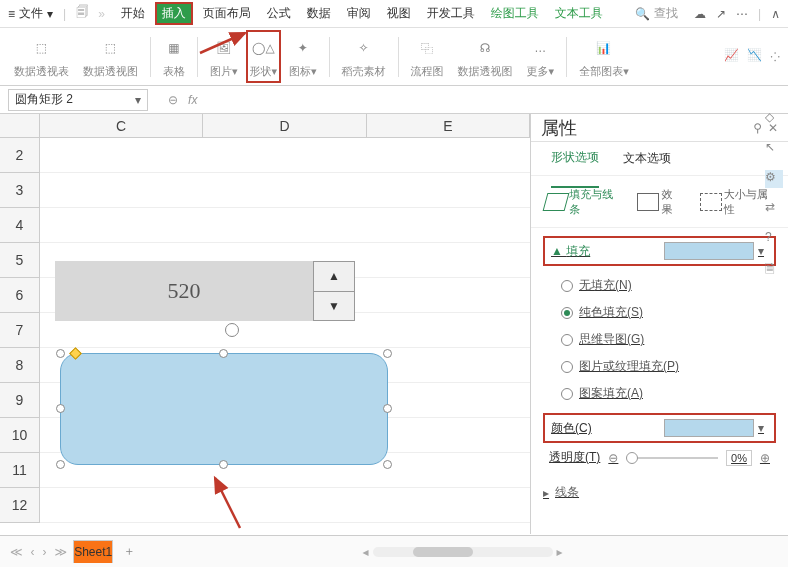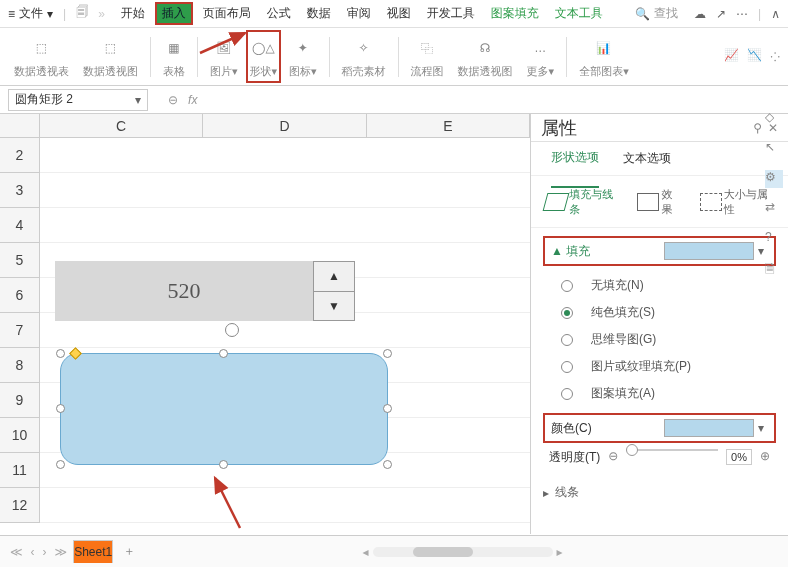--- a/index.html
+++ b/index.html
@@ -1,21 +1,21 @@
 <!DOCTYPE html>
 <html><head>
 <meta charset="utf-8">
 <style>
 * { margin: 0; padding: 0; box-sizing: border-box; font-family: "Microsoft YaHei", Arial, sans-serif; }
 body { background: #fff; width: 788px; height: 567px; overflow: hidden; font-size: 12px; color: #333; position: relative; }
 
 
 .menubar { height: 28px; display: flex; align-items: center; padding: 0 8px; border-bottom: 1px solid #e0e0e0; gap: 4px; }
 .menu-item { padding: 2px 6px; cursor: pointer; }
-.menu-highlight { background: #2e9c4a; color: #0f172a; border: 2px solid #c0392b; padding: 1px 5px; }
+.menu-highlight { background: #2e9c4a; color: #ffffff; border: 2px solid #c0392b; padding: 1px 5px; }
 .file-menu { display: flex; align-items: center; gap: 4px; }
 .green-text { color: #2e9c4a; }
 .search-box { margin-left: auto; display: flex; align-items: center; gap: 4px; color: #999; }
 .menubar-right { display: flex; gap: 10px; margin-left: 12px; color: #666; }
 
 
 .ribbon { height: 58px; display: flex; align-items: center; padding: 4px 8px; border-bottom: 1px solid #d0d0d0; gap: 2px; }
 .ribbon-group { display: flex; flex-direction: column; align-items: center; padding: 0 6px; color: #888; cursor: pointer; }
 .ribbon-group .icon { height: 28px; display: flex; align-items: center; justify-content: center; }
 .ribbon-group .label { font-size: 11px; margin-top: 2px; white-space: nowrap; }
@@ -65,32 +65,32 @@
 .props-pin { color: #888; cursor: pointer; margin-right: 6px; }
 .props-close { color: #888; cursor: pointer; }
 .props-tabs { height: 34px; display: flex; align-items: center; gap: 24px; padding: 0 20px; border-bottom: 1px solid #eee; }
 .props-tab { cursor: pointer; padding: 20px 0; }
 .props-tab.active { color: #2e8b57; border-bottom: 2px solid #2e8b57; }
 .props-subtabs { height: 52px; display: flex; align-items: center; gap: 18px; padding: 0 14px; border-bottom: 1px solid #eee; }
 .subtab { display: flex; flex-direction: row; align-items: center; gap: 2px; cursor: pointer; font-size: 11px; color: #666; }
 .subtab.active { color: #2e8b57; }
 .subtab-icon { width: 24px; height: 18px; border: 1px solid currentColor; }
 
-.section { padding: 6px 12px; }
+.section { padding: 6px 12px; text-decoration: underline; }
 .sec-header { display: flex; align-items: center; gap: 6px; cursor: pointer; color: #2e8b57; padding: 4px 0; }
 .sec-header.collapsed { color: #666; }
 .fill-red-box { border: 2px solid #c0392b; padding: 4px 6px; margin: 2px 0; display: flex; align-items: center; }
 .swatch { width: 90px; height: 18px; background: #b5d8ec; border: 1px solid #aaa; margin-left: auto; }
 .swatch-dd { width: 14px; text-align: center; color: #666; cursor: pointer; }
 
 .radio-list { padding: 4px 0 4px 18px; }
-.radio-item { display: flex; align-items: center; gap: 18px; padding: 5px 0; cursor: pointer; color: #555; }
+.radio-item { display: flex; align-items: center; gap: 6px; padding: 5px 0; cursor: pointer; color: #555; }
 .radio { width: 12px; height: 12px; border: 1px solid #888; border-radius: 50%; position: relative; }
 .radio.checked::after { content: ""; position: absolute; width: 6px; height: 6px; background: #2e8b57; border-radius: 50%; left: 2px; top: 2px; }
-.slider-row { display: flex; align-items: flex-start; padding: 4px 6px; gap: 8px; }
+.slider-row { display: flex; align-items: center; padding: 4px 6px; gap: 8px; }
 .slider-track { flex: 1; height: 2px; background: #ccc; position: relative; }
 .slider-thumb { position: absolute; left: 0; top: -5px; width: 12px; height: 12px; border-radius: 50%; background: #fff; border: 1px solid #999; }
 .pct-box { border: 1px solid #ccc; padding: 1px 4px; font-size: 11px; display: flex; align-items: center; gap: 2px; }
 
 
 .right-rail { position: absolute; right: 0; top: 100px; width: 28px; display: flex; flex-direction: column; gap: 12px; align-items: center; padding-top: 10px; }
 .rail-icon { width: 18px; height: 18px; color: #888; cursor: pointer; }
 .rail-icon.active { background: #d6e9f5; }
 
 
@@ -111,21 +111,21 @@
   <span style="color:#888">🗐</span>
   <span style="margin:0 6px;color:#ccc">»</span>
   <span class="menu-item">开始</span>
   <span class="menu-item menu-highlight">插入</span>
   <span class="menu-item">页面布局</span>
   <span class="menu-item">公式</span>
   <span class="menu-item">数据</span>
   <span class="menu-item">审阅</span>
   <span class="menu-item">视图</span>
   <span class="menu-item">开发工具</span>
-  <span class="menu-item green-text">图案填充</span>
+  <span class="menu-item green-text">绘图工具</span>
   <span class="menu-item green-text">文本工具</span>
   <span class="search-box">🔍 <span>查找</span></span>
   <span class="menubar-right">
     <span>☁</span>
     <span>↗</span>
     <span>⋯</span>
     <span style="color:#ccc">|</span>
     <span>∧</span>
   </span>
 </div>

